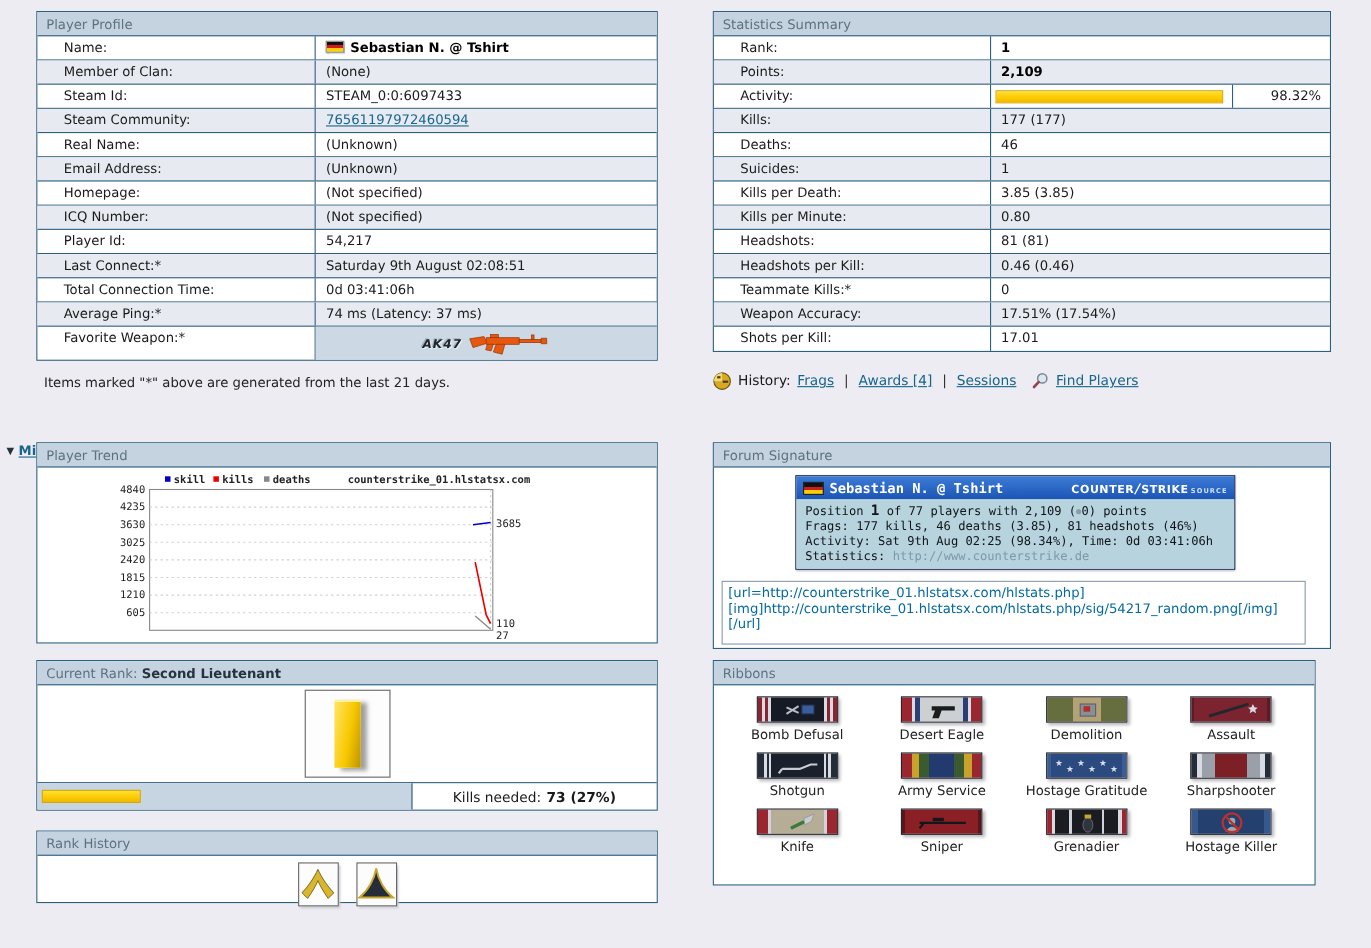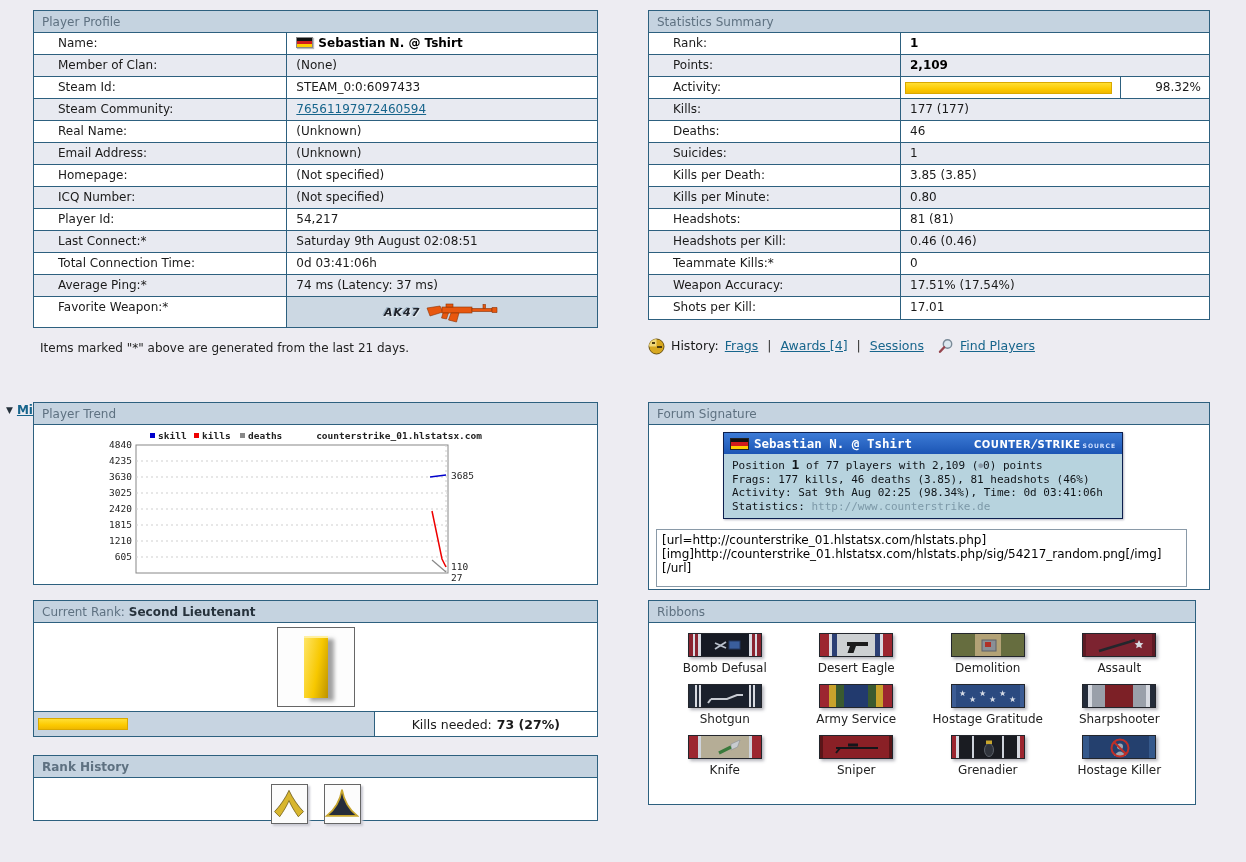--- a/index.html
+++ b/index.html
@@ -68,21 +68,21 @@
   .sig-header .flag { width:19px; height:12px; border-color:#222; box-shadow:none; }
   .sig-logo { margin-left:auto; display:flex; align-items:baseline; font-family:"DejaVu Sans", sans-serif; }
   .sig-logo .lc { font-size:10px; font-weight:bold; letter-spacing:.5px; }
   .sig-logo .slash { font-size:12px; font-weight:bold; margin:0 1px; transform:skewX(-12deg); display:inline-block; }
   .sig-logo .src { font-size:6px; letter-spacing:1px; color:#cfe0ff; margin-left:2px; }
   .sig-body { background:#b7d3de; padding:4px 8px 5px; font-family:"DejaVu Sans Mono", monospace; font-size:11px; line-height:13.5px; color:#101418; }
   .sig-body .pos-val { font-size:13px; font-weight:bold; }
   .sig-body .dot { color:#8a9aa8; font-size:8px; vertical-align:1px; }
   .sig-body .sig-url { color:#7d99a8; }
   .sig-ta { display:block; margin:10px auto 0 7px; width:531px; height:58px; border:1px solid #8a9aa8; font-family:"DejaVu Sans", sans-serif;
-            font-size:12px; color:#000000; padding:3px 5px; resize:none; white-space:pre; overflow:hidden; background:#fff; }
+            font-size:12px; color:#0369a1; padding:3px 5px; resize:none; white-space:pre; overflow:hidden; background:#fff; }
 
   
   .ribbons-grid { padding:10px 10px 6px; display:grid; grid-template-columns:repeat(4,1fr); row-gap:9px; justify-items:center; }
   .rb-cell { text-align:center; }
   .ribbon { position:relative; width:74px; height:24px; border:1px solid #23262c; margin:0 auto; box-shadow:2px 2px 3px rgba(40,40,60,.35); }
   .ribbon svg { position:absolute; left:0; top:0; }
   .ribbon-label { margin-top:4px; font-size:12px; color:#222; }
 
   .rb-bomb-defusal { background:linear-gradient(90deg,#8a2430 0 5%,#d8dbe2 5% 9%,#8a2430 9% 13%,#d8dbe2 13% 17%,#161a24 17% 83%,#d8dbe2 83% 87%,#8a2430 87% 91%,#d8dbe2 91% 95%,#8a2430 95% 100%); }
   .rb-desert-eagle { background:linear-gradient(90deg,#9c2630 0 13%,#d8dbe2 13% 17%,#2c3f74 17% 23%,#cdd0d2 23% 77%,#2c3f74 77% 83%,#d8dbe2 83% 87%,#9c2630 87% 100%); }
@@ -234,21 +234,21 @@
       <div class="rank-progress">
           <div class="ybar"></div>
         </div>
       <div class="kills-needed">
         <span>Kills needed:</span>
         <b>73 (27%)</b>
       </div>
     </div>
   </div>
 
-  <div class="panel" style="left:33px; top:755px; width:565px; height:66px;font-weight:bold;">
+  <div class="panel" style="left:33px; top:755px; width:565px; height:66px;">
     <div class="panel-header">Rank History</div>
     <div class="rankhist-body">
       <div class="chev-box">
         <svg width="34" height="36" viewBox="0 0 40 40">
           <path d="M22,6 C18,15 11,25 5,31 L11,37 C16,30 20,23 22,18 C24,23 28,30 33,37 L39,31 C33,25 26,15 22,6 Z" transform="translate(-2,-3)" fill="#b9b9b9" opacity="0.6"></path>
           <path d="M20,4 C16,13 9,23 3,29 L9,35 C14,28 18,21 20,16 C22,21 26,28 31,35 L37,29 C31,23 24,13 20,4 Z" fill="#d8b62e" stroke="#7a651a" stroke-width="1"></path>
         </svg>
       </div>
       <div class="chev-box">
         <svg width="34" height="36" viewBox="0 0 40 40">

